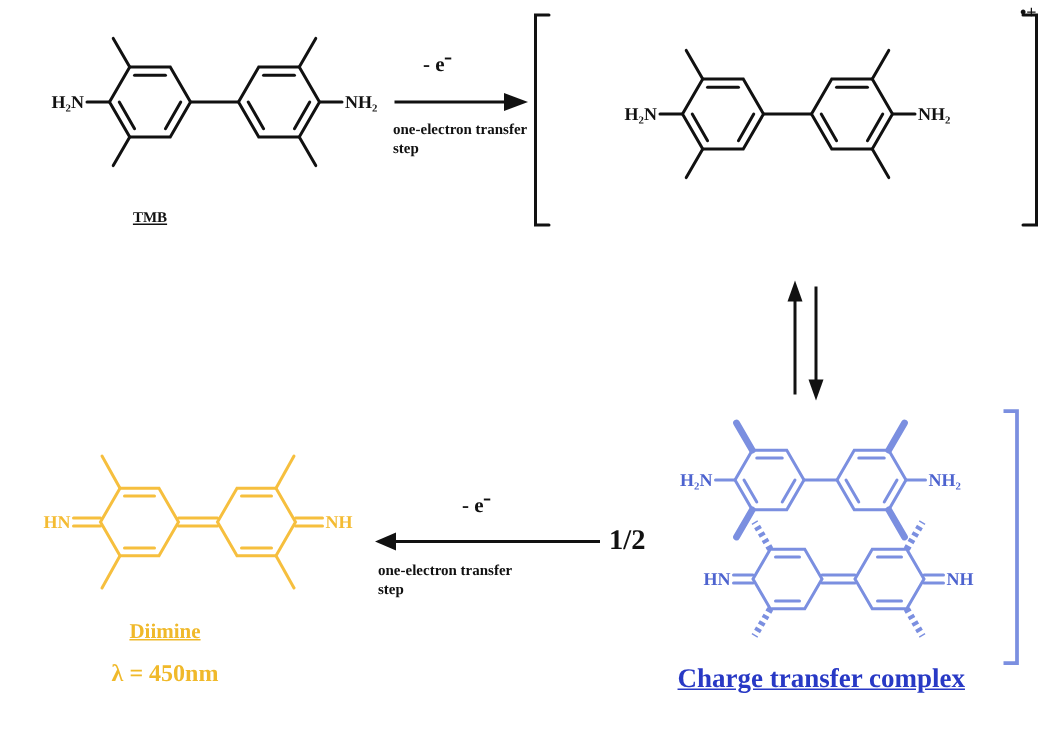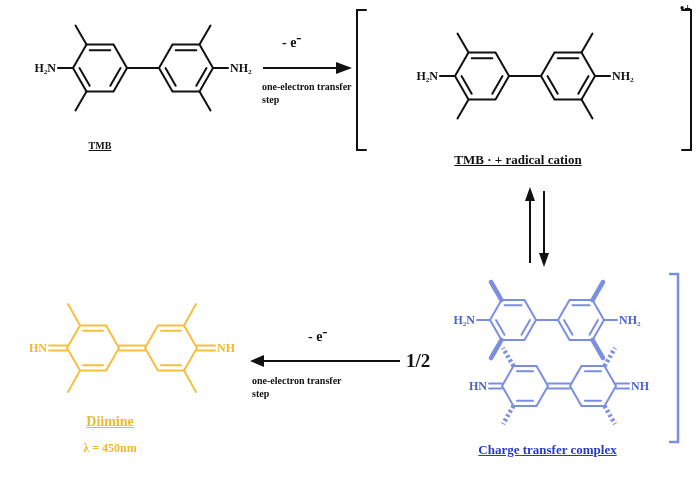--- a/index.html
+++ b/index.html
@@ -72,21 +72,20 @@
       <line x1="116.5" y1="95.4" x2="105.5" y2="114.4"></line>
       <line x1="229.5" y1="48.6" x2="240.5" y2="29.6"></line>
       <line x1="229.5" y1="95.4" x2="240.5" y2="114.4"></line>
       <line x1="103" y1="72" x2="88" y2="72"></line>
       <line x1="243" y1="72" x2="258" y2="72"></line>
     </g>
     <text x="86" y="76" text-anchor="end" class="atom-black">H₂N</text>
     <text x="260" y="76" class="atom-black">NH₂</text>
   </svg>
   <div class="label" style="left:680px;top:1px;font-size:12px;">•+</div>
-  <div class="label underline center" style="left:398px;top:152px;width:240px;font-size:13px;">TMB · + radical cation</div>
 
   <svg width="45" height="88" viewBox="0 0 45 88" style="left:515px;top:183px;">
     <line x1="15" y1="80" x2="15" y2="14" stroke="#111" stroke-width="2"></line>
     <polygon points="10,18 15,4 20,18" fill="#111"></polygon>
     <line x1="29" y1="8" x2="29" y2="74" stroke="#111" stroke-width="2"></line>
     <polygon points="24,70 29,84 34,70" fill="#111"></polygon>
   </svg>
 
   <svg width="272" height="180" viewBox="0 0 272 180" style="left:413px;top:268px;">
 
@@ -129,21 +128,21 @@
       <line x1="100.5" y1="137.9" x2="90" y2="156"></line>
       <line x1="191.5" y1="98.1" x2="202" y2="80"></line>
       <line x1="191.5" y1="137.9" x2="202" y2="156"></line>
     </g>
     <path d="M256,6 L265,6 L265,174 L256,174" stroke="#7b8fe0" stroke-width="2.5" fill="none"></path>
     <text x="62" y="56" text-anchor="end" class="atom-blue">H₂N</text>
     <text x="206" y="56" class="atom-blue">NH₂</text>
     <text x="74" y="122" text-anchor="end" class="atom-blue">HN</text>
     <text x="218" y="122" class="atom-blue">NH</text>
   </svg>
-  <div class="label underline center blue-text" style="left:430px;top:442px;width:235px;font-size:13px;">Charge transfer complex</div>
+  <div class="label underline center blue-text" style="left:430px;top:442px;width:235px;font-size:18px;">Charge transfer complex</div>
 
   <div class="label" style="left:308px;top:326px;font-size:14px;">- e⁻</div>
   <svg width="158" height="26" viewBox="0 0 158 26" style="left:248px;top:348px;">
     <line x1="152" y1="13" x2="16" y2="13" stroke="#111" stroke-width="2"></line>
     <polygon points="16,7 2,13 16,19" fill="#111"></polygon>
   </svg>
   <div class="label" style="left:406px;top:350px;font-size:19px;">1/2</div>
   <div class="label" style="left:252px;top:374px;font-size:10px;line-height:1.3;">
     <div>one-electron transfer</div>
     <div>step</div>
@@ -165,15 +164,15 @@
       <line x1="192" y1="62.6" x2="210" y2="62.6"></line>
       <line x1="75" y1="37.5" x2="63" y2="16"></line>
       <line x1="75" y1="82.5" x2="63" y2="104"></line>
       <line x1="179" y1="37.5" x2="191" y2="16"></line>
       <line x1="179" y1="82.5" x2="191" y2="104"></line>
     </g>
     <text x="42" y="64" text-anchor="end" class="atom-yellow">HN</text>
     <text x="212" y="64" class="atom-yellow">NH</text>
   </svg>
   <div class="label underline center yellow-text" style="left:45px;top:414px;width:130px;font-size:14px;">Diimine</div>
-  <div class="label center yellow-text" style="left:42px;top:441px;width:136px;font-size:12px;">λ = 450nm</div>
+  <div class="label center yellow-text" style="left:42px;top:441px;width:136px;font-size:16px;">λ = 450nm</div>
 
 </div>
 
 </body></html>

